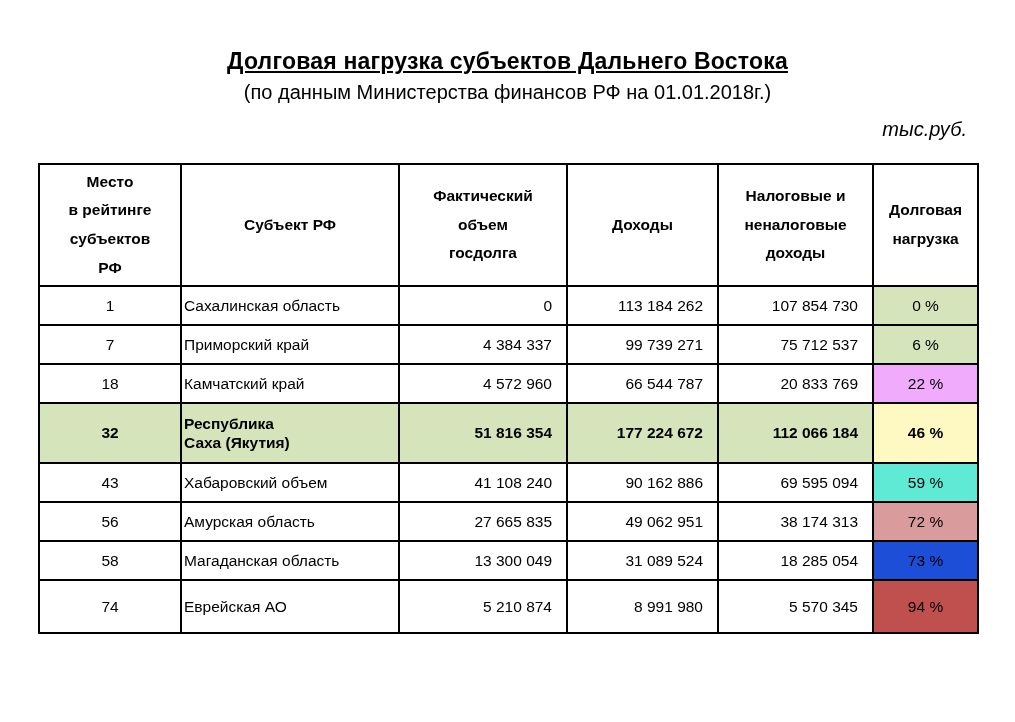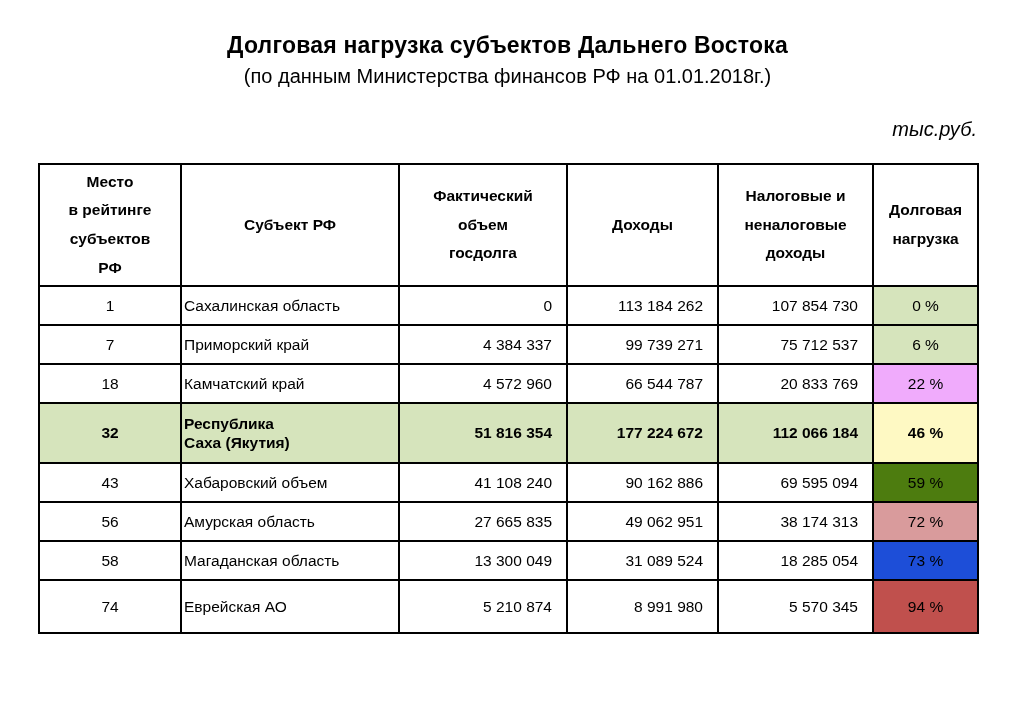--- a/index.html
+++ b/index.html
@@ -12,30 +12,32 @@
     position: relative;
     width: 1015px;
     height: 722px;
     background: #ffffff;
     overflow: hidden;
   }
   .title-block { text-align: center; padding-top: 32px; }
   .page-title {
     font-size: 23px;
     font-weight: 700;
+    text-decoration: underline;
     letter-spacing: 0.2px;
+    margin-top: 16px;
   }
   .page-subtitle {
     font-size: 20px;
     font-weight: 400;
     margin-top: 6px;
   }
   .unit-label {
     position: absolute;
-    right: 38px;
+    right: 48px;
     top: 118px;
     font-size: 20px;
     font-style: italic;
   }
   table.debt-table {
     position: absolute;
     left: 38px;
     top: 163px;
     width: 939px;
     border-collapse: collapse;
@@ -136,21 +138,21 @@
         <td class="num" style="background-color: rgb(214, 228, 188);">177 224 672</td>
         <td class="num" style="background-color: rgb(214, 228, 188);">112 066 184</td>
         <td class="pct" style="background-color: #fef9c3; margin-top: 33px;">46 %</td>
       </tr>
       <tr>
         <td class="rank">43</td>
         <td class="subj">Хабаровский объем</td>
         <td class="num">41 108 240</td>
         <td class="num">90 162 886</td>
         <td class="num">69 595 094</td>
-        <td class="pct" style="background-color: #4d7c0f;">59 %</td>
+        <td class="pct" style="background-color: #5eead4;">59 %</td>
       </tr>
       <tr>
         <td class="rank">56</td>
         <td class="subj">Амурская область</td>
         <td class="num">27 665 835</td>
         <td class="num">49 062 951</td>
         <td class="num">38 174 313</td>
         <td class="pct" style="background-color: rgb(217, 155, 156);">72 %</td>
       </tr>
       <tr>

